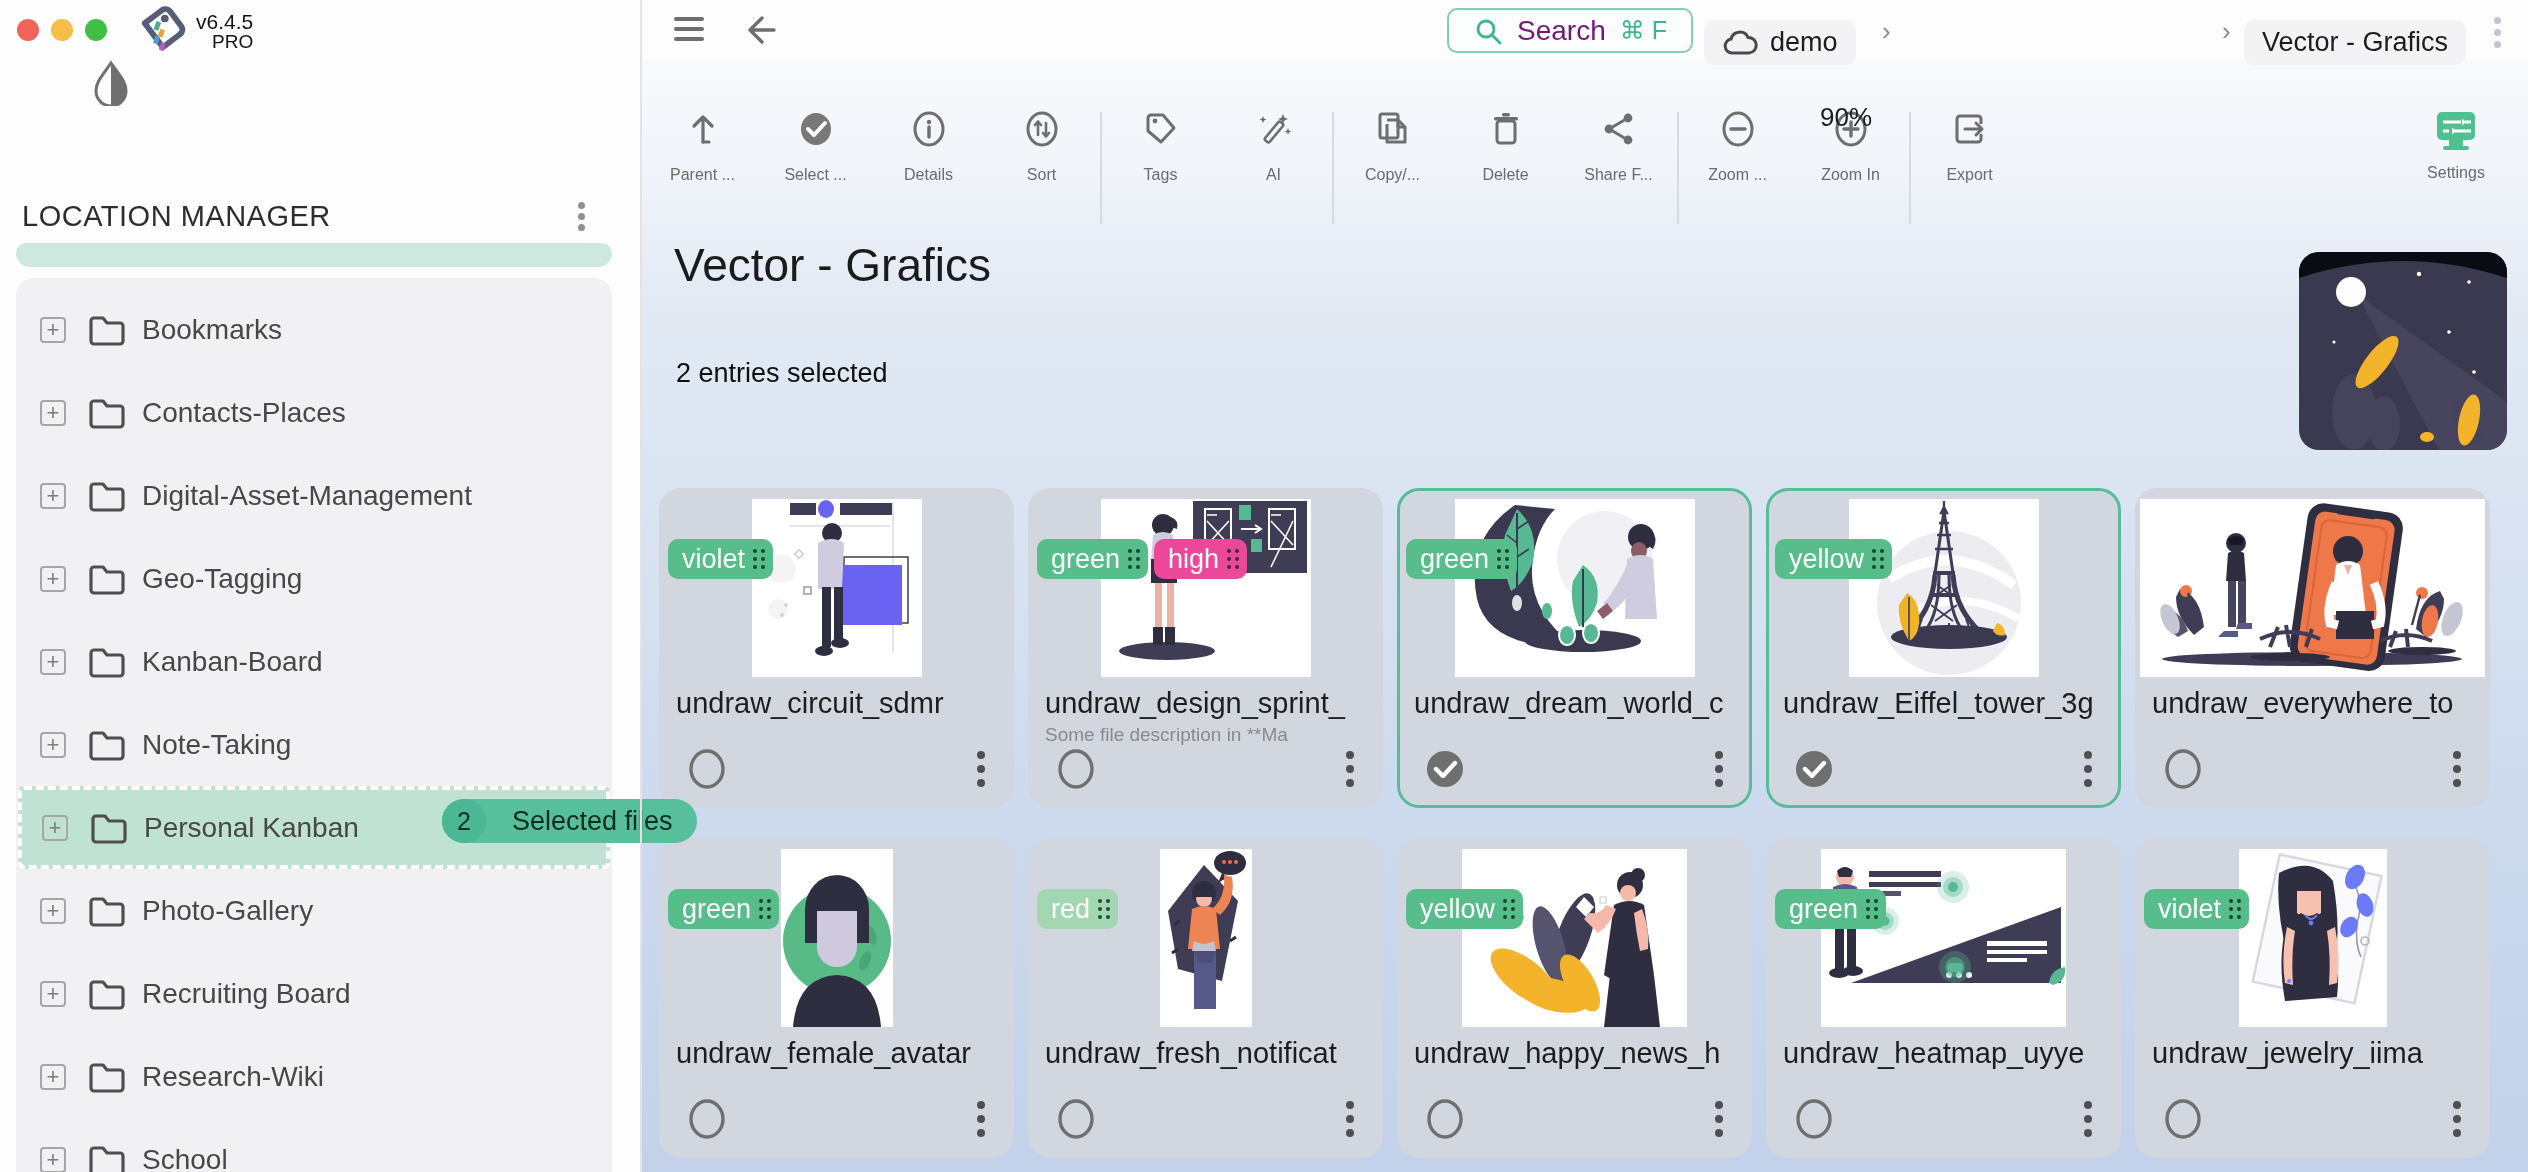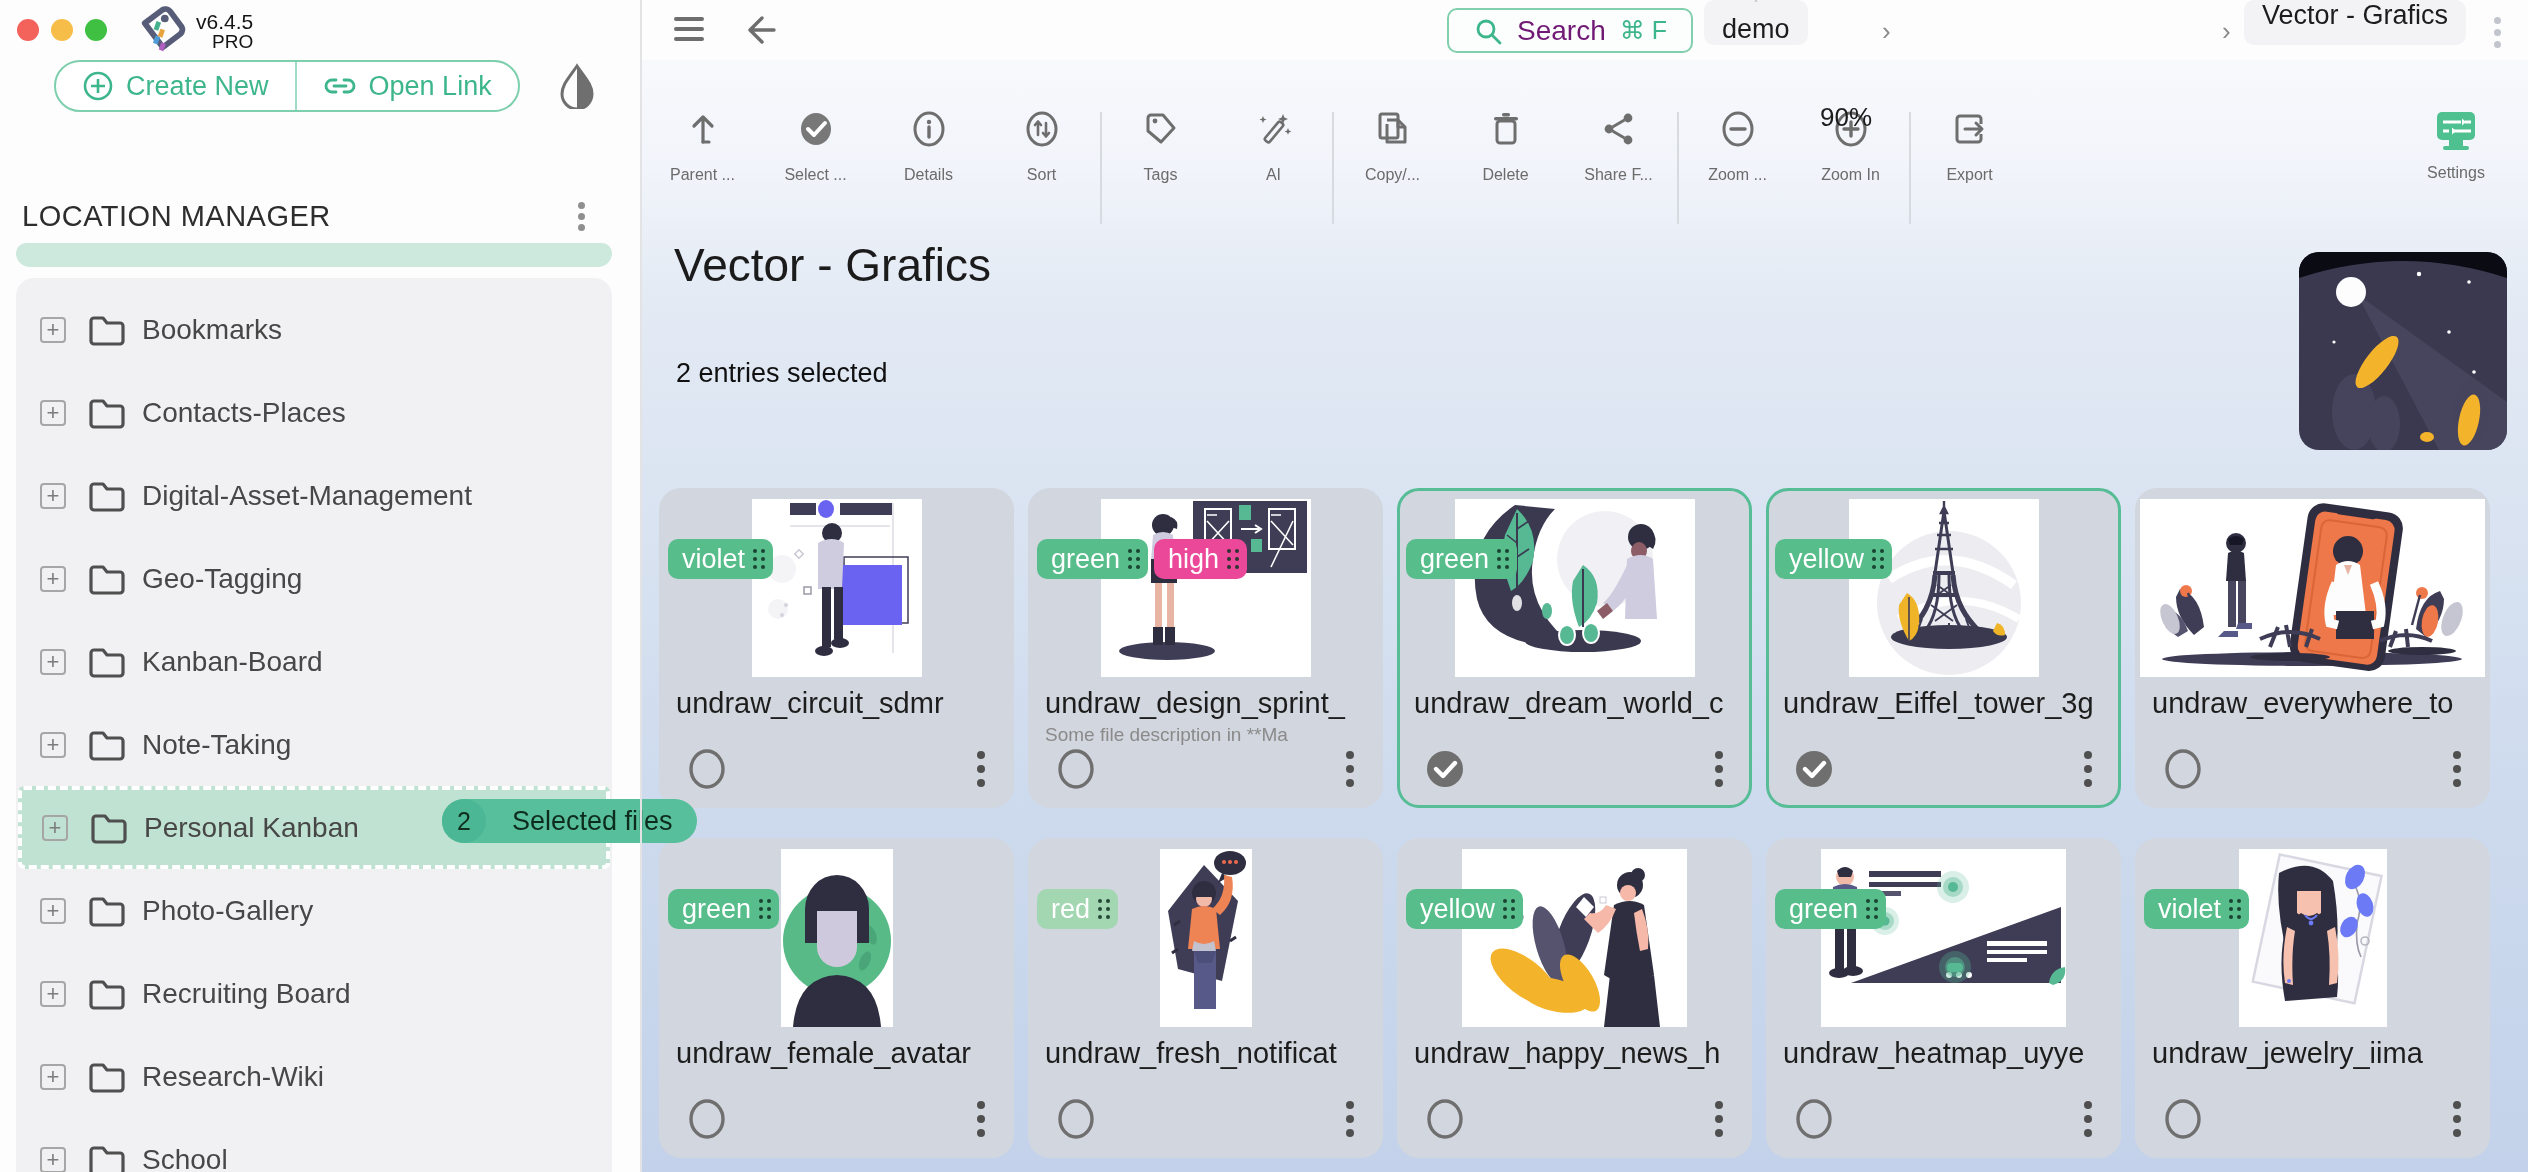--- a/index.html
+++ b/index.html
@@ -52,22 +52,22 @@
   .main { position:absolute; left:642px; top:0; width:1886px; height:1172px;
     background:linear-gradient(180deg,#fbfcfe 0px,#f1f4fa 170px,#e3eaf4 300px,#cedbee 780px,#c3d2ea 1172px); }
   .topbar { position:absolute; top:0; left:0; right:0; height:60px; background:#fdfdfe; display:flex; align-items:center; }
   .hamburger { position:absolute; left:32px; top:17px; width:30px; cursor:pointer; }
   .hamburger span{display:block;height:4px;background:#6e6e6e;border-radius:2px;margin-bottom:6px;}
   .backbtn { position:absolute; left:98px; top:12px; cursor:pointer; }
 
   .searchbtn { position:absolute; left:805px; top:8px; width:246px; height:45px; border:2px solid #82cfad; background:#fcfefd;
     border-radius:10px; display:flex; align-items:center; justify-content:center; gap:14px; cursor:pointer; }
   .searchbtn .s-label{font-size:28px;color:#701a75;} .searchbtn .s-key{font-size:25px;color:#3eb68c;}
-  .chip { position:absolute; top:0; height:45px; background:#f3f3f6; border-radius:10px; display:flex; align-items:center;
-    padding:0 18px; font-size:27px; color:#1c1c1c; gap:12px; cursor:pointer; white-space:nowrap;flex-direction:column; }
+  .chip { position:absolute; top:20px; height:45px; background:#f3f3f6; border-radius:10px; display:flex; align-items:center;
+    padding:0 18px; font-size:27px; color:#1c1c1c; gap:12px; cursor:pointer; white-space:nowrap; }
   .crumb-sep { position:absolute; top:16px; font-size:26px; color:#8a8a8a; }
   .top-dots { position:absolute; left:1852px; top:12px; cursor:pointer; }
   .top-dots span{display:block;width:7px;height:7px;border-radius:50%;background:#c2c5cd;margin:5px auto;}
 
   
   .toolbar { position:absolute; top:62px; left:0; right:0; height:145px; }
   .tb-row { position:absolute; left:4px; top:48px; display:flex; align-items:flex-start; }
   .tb-item { width:113px; display:flex; flex-direction:column; align-items:center; gap:14px; cursor:pointer; }
   .tb-item svg { width:38px; height:38px; }
   .tb-label { font-size:16px; color:#6b6b6b; white-space:nowrap; }
@@ -118,35 +118,20 @@
         <rect x="25" y="33" width="5" height="8" fill="#4d9bd8" transform="rotate(20 27 37)"></rect>
         <rect x="31" y="40" width="5" height="8" fill="#b05fc0" transform="rotate(20 33 44)"></rect>
       </svg>
       <span class="brand-ver">
         <div>v6.4.5</div>
         <div>PRO</div>
       </span>
     </div>
 
     <div class="side-actions">
-      <div class="seg">
-        <div class="seg-btn">
-          <svg width="32" height="32" viewBox="0 0 32 32">
-            <circle cx="16" cy="16" r="13" fill="none" stroke="#3eb68c" stroke-width="2.6"></circle>
-            <path d="M16 9v14M9 16h14" stroke="#3eb68c" stroke-width="2.6"></path>
-          </svg>
-          <span>Create New</span>
-        </div>
-        <div class="seg-btn">
-          <svg width="34" height="32" viewBox="0 0 34 32">
-            <path d="M13 10 H9 a6 6 0 0 0 0 12 h4 M21 10 h4 a6 6 0 0 1 0 12 h-4 M11 16 h12" fill="none" stroke="#3eb68c" stroke-width="2.8" stroke-linecap="round"></path>
-          </svg>
-          <span>Open Link</span>
-        </div>
-      </div>
       <svg class="contrast" width="42" height="46" viewBox="0 0 42 46">
         <path d="M21 3 C30 16 36 22 36 31 a15 15 0 0 1 -30 0 C6 22 12 16 21 3 Z" fill="none" stroke="#6f6f6f" stroke-width="3"></path>
         <path d="M21 3 C30 16 36 22 36 31 a15 15 0 0 1 -15 15 Z" fill="#6f6f6f"></path>
       </svg>
     </div>
 
     <div class="loc-head">LOCATION MANAGER</div>
     <div class="loc-head-dots dotcol">
         <span></span>
         <span></span>

